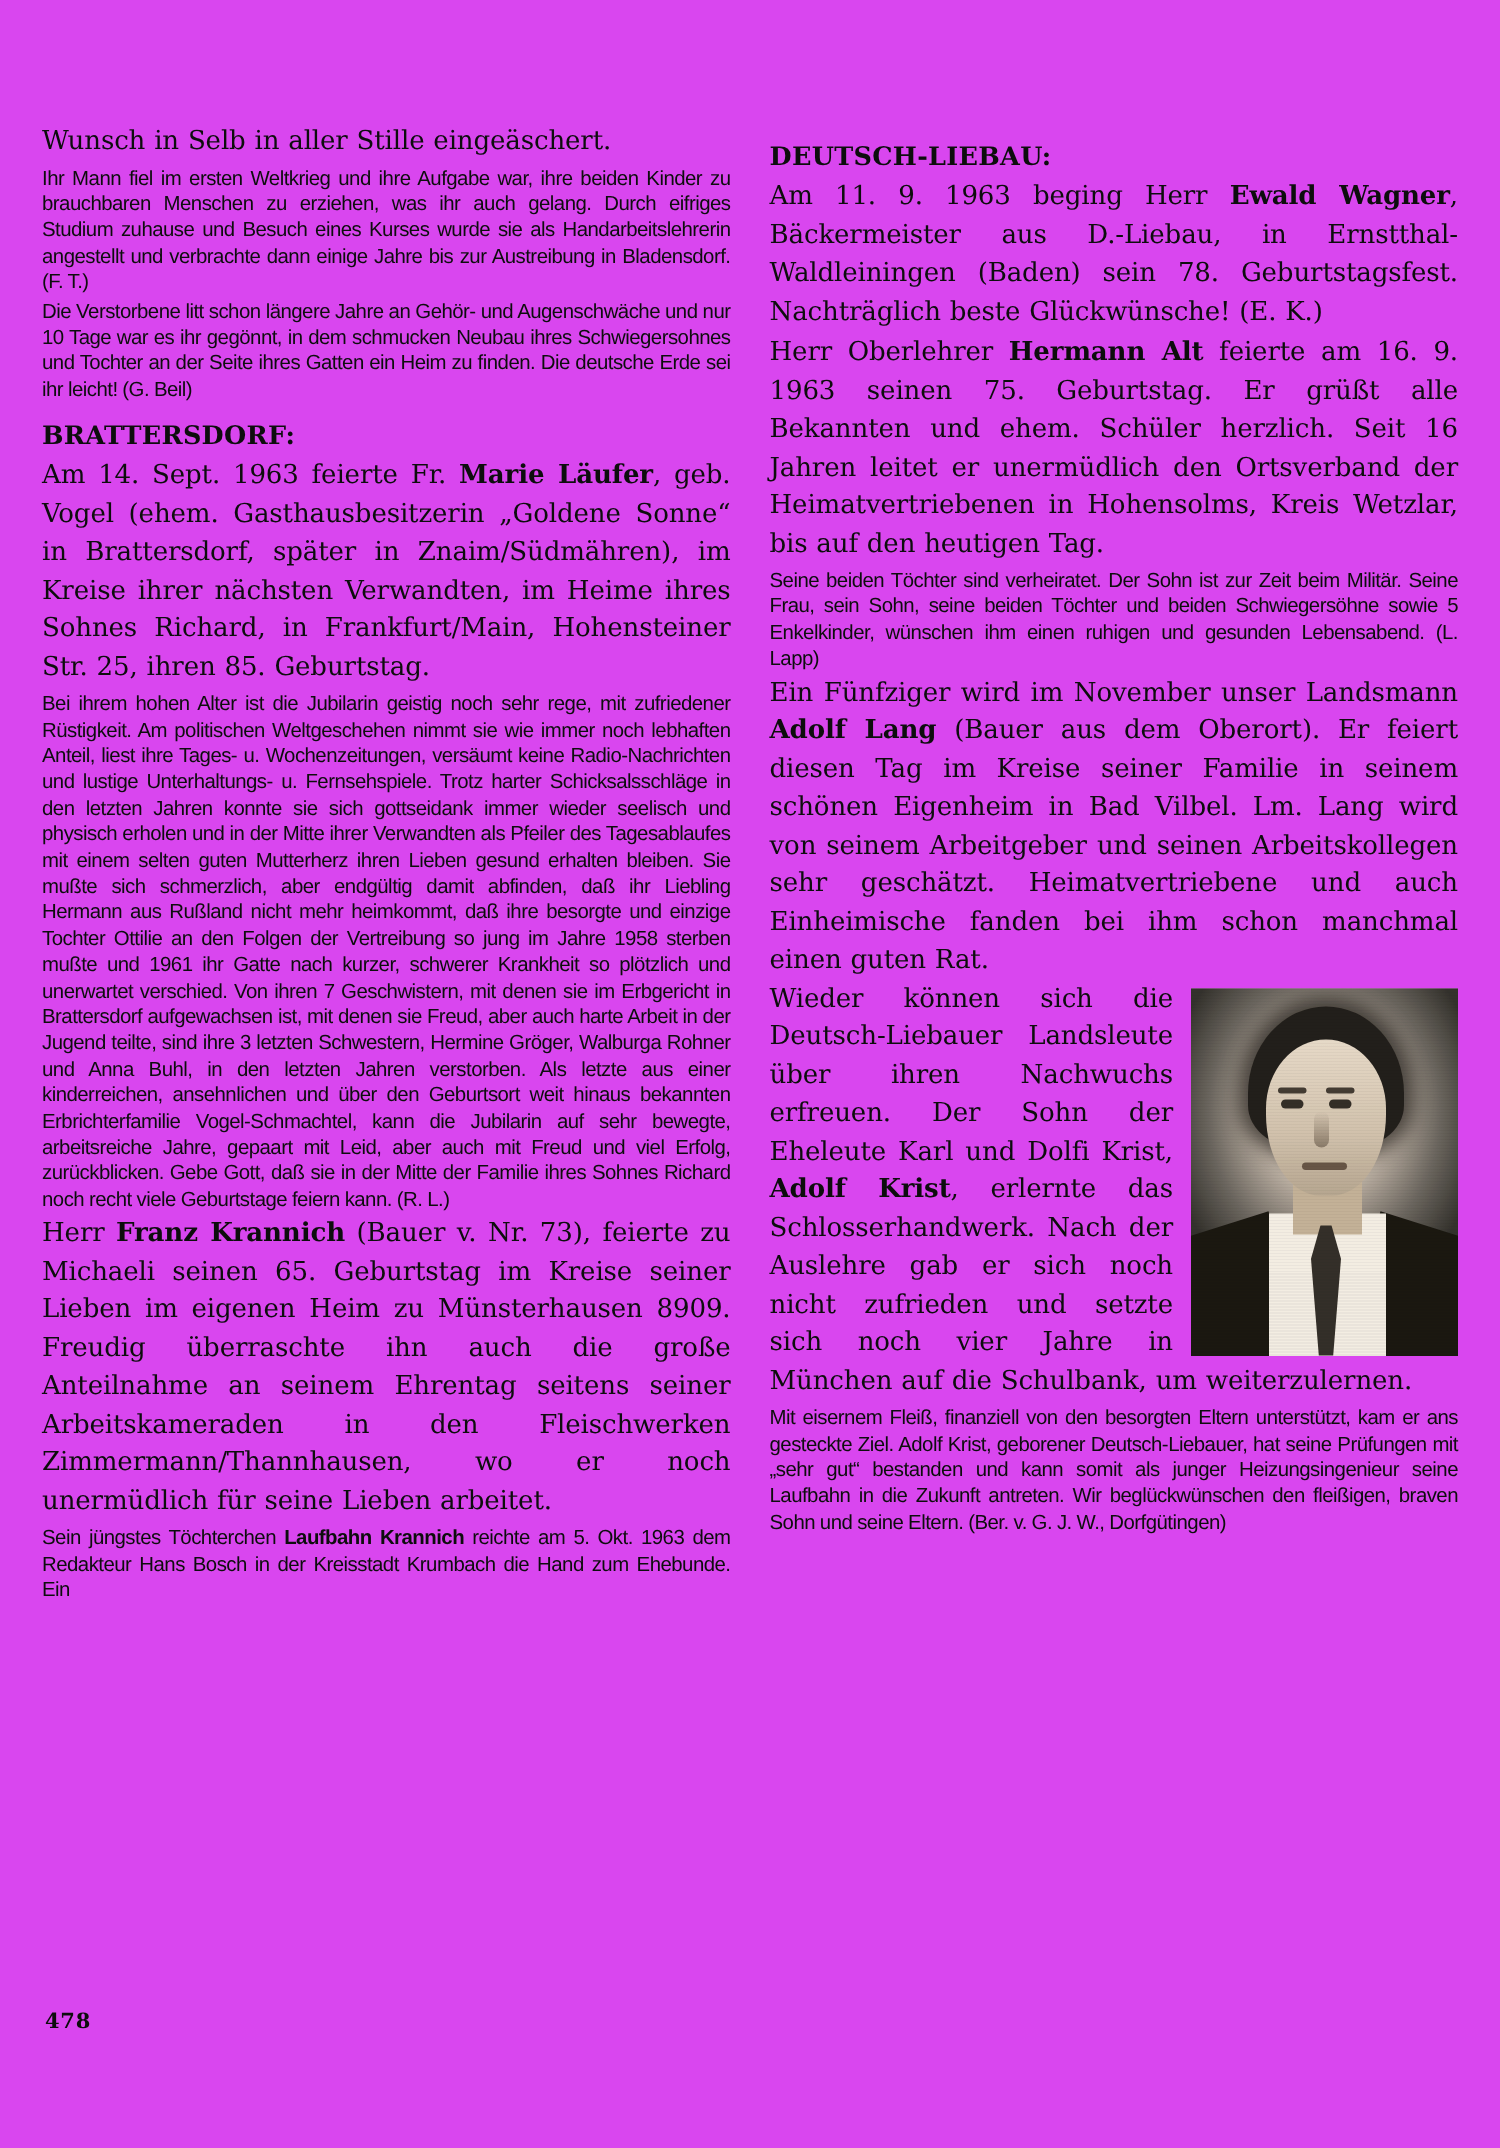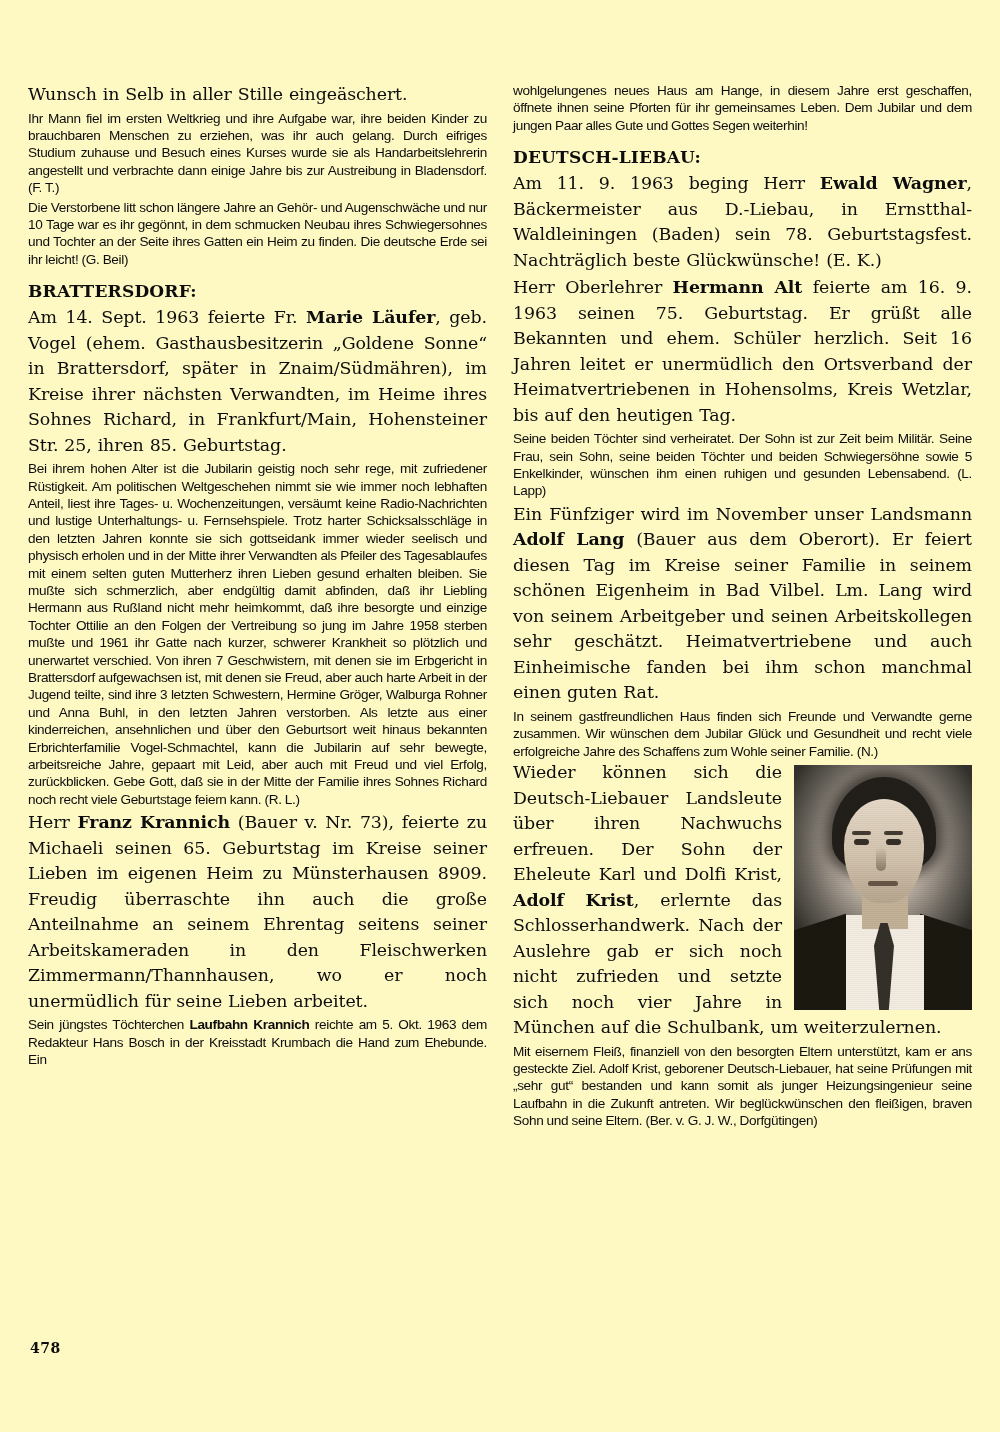--- a/index.html
+++ b/index.html
@@ -13,21 +13,21 @@
     position: relative;
     font-family: "Liberation Serif", serif;
     color: #0d0d0d;
     overflow: hidden;
   }
   .page {
     position: absolute;
     left: 0; top: 0;
     width: 1000px;
     height: 1432px;
-    background: #fef9c3;
+    background: #d946ef;
   }
   .columns {
     position: absolute;
     left: 28px;
     top: 82px;
     width: 944px;
     height: 1250px;
     display: flex;
     gap: 26px;
   }
@@ -197,27 +197,25 @@
       <p class="small gap-s">Ihr Mann fiel im ersten Weltkrieg und ihre Aufgabe war, ihre beiden Kinder zu brauchbaren Menschen zu erziehen, was ihr auch gelang. Durch eifriges Studium zuhause und Besuch eines Kurses wurde sie als Handarbeitslehrerin angestellt und verbrachte dann einige Jahre bis zur Austreibung in Bladensdorf. (F. T.)</p>
       <p class="small gap-s">Die Verstorbene litt schon längere Jahre an Gehör- und Augenschwäche und nur 10 Tage war es ihr gegönnt, in dem schmucken Neubau ihres Schwiegersohnes und Tochter an der Seite ihres Gatten ein Heim zu finden. Die deutsche Erde sei ihr leicht! (G. Beil)</p>
       <p class="heading">BRATTERSDORF:</p>
       <p class="big">Am 14. Sept. 1963 feierte Fr. <b>Marie Läufer</b>, geb. Vogel (ehem. Gasthausbesitzerin „Goldene Sonne“ in Brattersdorf, später in Znaim/Südmähren), im Kreise ihrer nächsten Verwandten, im Heime ihres Sohnes Richard, in Frankfurt/Main, Hohensteiner Str. 25, ihren 85. Geburtstag.</p>
       <p class="small gap-s">Bei ihrem hohen Alter ist die Jubilarin geistig noch sehr rege, mit zufriedener Rüstigkeit. Am politischen Weltgeschehen nimmt sie wie immer noch lebhaften Anteil, liest ihre Tages- u. Wochenzeitungen, versäumt keine Radio-Nachrichten und lustige Unterhaltungs- u. Fernsehspiele. Trotz harter Schicksalsschläge in den letzten Jahren konnte sie sich gottseidank immer wieder seelisch und physisch erholen und in der Mitte ihrer Verwandten als Pfeiler des Tagesablaufes mit einem selten guten Mutterherz ihren Lieben gesund erhalten bleiben. Sie mußte sich schmerzlich, aber endgültig damit abfinden, daß ihr Liebling Hermann aus Rußland nicht mehr heimkommt, daß ihre besorgte und einzige Tochter Ottilie an den Folgen der Vertreibung so jung im Jahre 1958 sterben mußte und 1961 ihr Gatte nach kurzer, schwerer Krankheit so plötzlich und unerwartet verschied. Von ihren 7 Geschwistern, mit denen sie im Erbgericht in Brattersdorf aufgewachsen ist, mit denen sie Freud, aber auch harte Arbeit in der Jugend teilte, sind ihre 3 letzten Schwestern, Hermine Gröger, Walburga Rohner und Anna Buhl, in den letzten Jahren verstorben. Als letzte aus einer kinderreichen, ansehnlichen und über den Geburtsort weit hinaus bekannten Erbrichterfamilie Vogel-Schmachtel, kann die Jubilarin auf sehr bewegte, arbeitsreiche Jahre, gepaart mit Leid, aber auch mit Freud und viel Erfolg, zurückblicken. Gebe Gott, daß sie in der Mitte der Familie ihres Sohnes Richard noch recht viele Geburtstage feiern kann. (R. L.)</p>
       <p class="big gap-s">Herr <b>Franz Krannich</b> (Bauer v. Nr. 73), feierte zu Michaeli seinen 65. Geburtstag im Kreise seiner Lieben im eigenen Heim zu Münsterhausen 8909. Freudig überraschte ihn auch die große Anteilnahme an seinem Ehrentag seitens seiner Arbeitskameraden in den Fleischwerken Zimmermann/Thannhausen, wo er noch unermüdlich für seine Lieben arbeitet.</p>
       <p class="small gap-s">Sein jüngstes Töchterchen <b>Laufbahn Krannich</b> reichte am 5. Okt. 1963 dem Redakteur Hans Bosch in der Kreisstadt Krumbach die Hand zum Ehebunde. Ein</p>
     </div>
 
     <div class="col">
-      <p class="small">wohlgelungenes neues Haus am Hange, in diesem Jahre erst geschaffen, öffnete ihnen seine Pforten für ihr gemeinsames Leben. Dem Jubilar und dem jungen Paar alles Gute und Gottes Segen weiterhin!</p>
       <p class="heading">DEUTSCH-LIEBAU:</p>
       <p class="big">Am 11. 9. 1963 beging Herr <b>Ewald Wagner</b>, Bäckermeister aus D.-Liebau, in Ernstthal-Waldleiningen (Baden) sein 78. Geburtstagsfest. Nachträglich beste Glückwünsche! (E. K.)</p>
       <p class="big gap-s">Herr Oberlehrer <b>Hermann Alt</b> feierte am 16. 9. 1963 seinen 75. Geburtstag. Er grüßt alle Bekannten und ehem. Schüler herzlich. Seit 16 Jahren leitet er unermüdlich den Ortsverband der Heimatvertriebenen in Hohensolms, Kreis Wetzlar, bis auf den heutigen Tag.</p>
       <p class="small gap-s">Seine beiden Töchter sind verheiratet. Der Sohn ist zur Zeit beim Militär. Seine Frau, sein Sohn, seine beiden Töchter und beiden Schwiegersöhne sowie 5 Enkelkinder, wünschen ihm einen ruhigen und gesunden Lebensabend. (L. Lapp)</p>
       <p class="big gap-s">Ein Fünfziger wird im November unser Landsmann <b>Adolf Lang</b> (Bauer aus dem Oberort). Er feiert diesen Tag im Kreise seiner Familie in seinem schönen Eigenheim in Bad Vilbel. Lm. Lang wird von seinem Arbeitgeber und seinen Arbeitskollegen sehr geschätzt. Heimatvertriebene und auch Einheimische fanden bei ihm schon manchmal einen guten Rat.</p>
-      <p class="small gap-s">In seinem gastfreundlichen Haus finden sich Freunde und Verwandte gerne zusammen. Wir wünschen dem Jubilar Glück und Gesundheit und recht viele erfolgreiche Jahre des Schaffens zum Wohle seiner Familie. (N.)</p>
 
       <div class="portrait-wrap">
         <div class="portrait">
           <div class="p-suit-l"></div>
           <div class="p-suit-r"></div>
           <div class="p-shirt"></div>
           <div class="p-neck"></div>
           <div class="p-tie"></div>
           <div class="p-hair"></div>
           <div class="p-face"></div>

